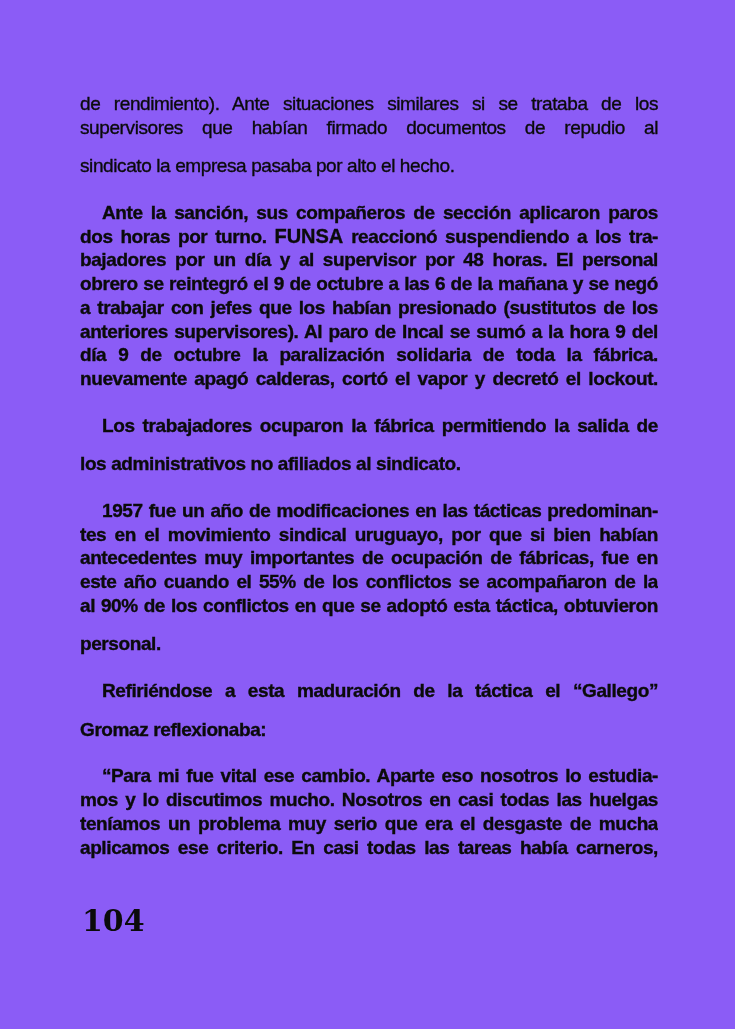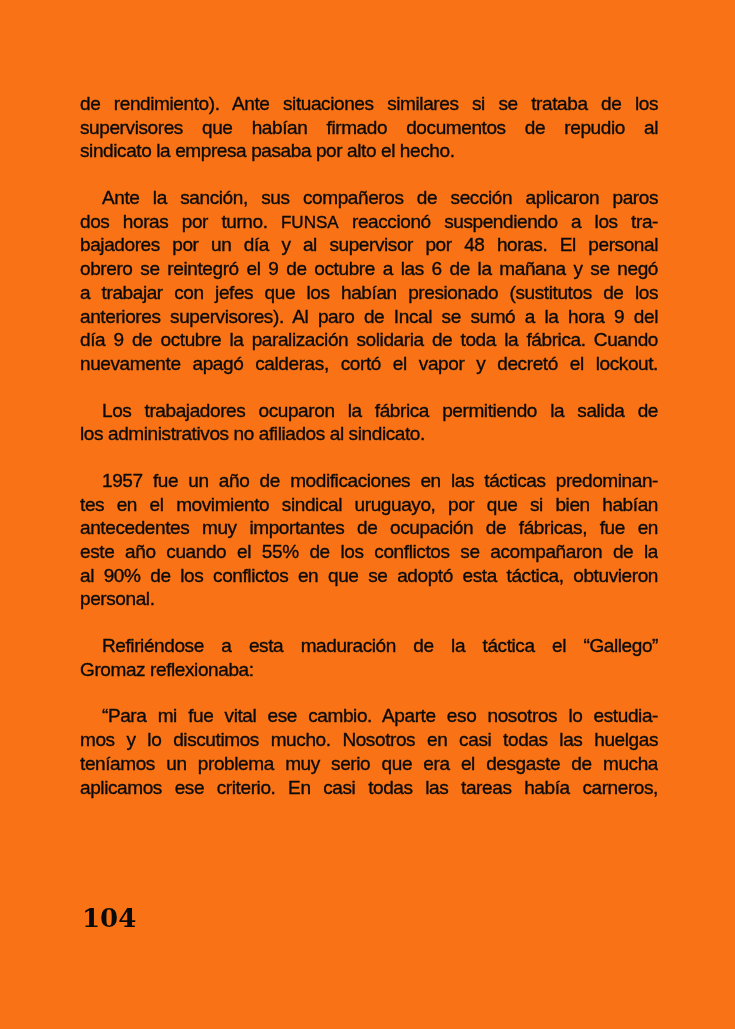--- a/index.html
+++ b/index.html
@@ -4,53 +4,53 @@
 <style>
   html, body {
     margin: 0;
     padding: 0;
     background: #ffffff;
   }
   .page {
     position: relative;
     width: 735px;
     height: 1029px;
-    background: #f97316;
+    background: #8b5cf6;
     overflow: hidden;
     font-family: "Liberation Sans", sans-serif;
   }
   .text-block {
     position: absolute;
     left: 80px;
     top: 92px;
     width: 578px;
     color: #0b0b0b;
     font-size: 19px;
     letter-spacing: -0.4px;
     -webkit-text-stroke: 0.35px #0b0b0b;
   }
   .para { margin: 0; }
-  .para + .para { margin-top: 23px; }
+  .para + .para { margin-top: 23px; font-weight: bold; }
   .line {
     height: 23.7px;
     line-height: 23.7px;
     text-align: justify;
     text-align-last: justify;
     overflow: hidden;
   }
-  .line.last { text-align-last: left; }
+  .line.last { text-align-last: left; margin-top: 15px; }
   .line.indent { text-indent: 22px; }
-  .sc { font-size: 17px; letter-spacing: 0; }
+  .sc { font-size: 20px; letter-spacing: 0; }
   .page-number {
     position: absolute;
     left: 82px;
     top: 903px;
     font-family: "DejaVu Serif", serif;
     font-weight: bold;
-    font-size: 26px;
+    font-size: 30px;
     color: #0b0b0b;
   }
 </style>
 </head>
 <body>
 
 <div class="page">
   <div class="text-block">
 
     <div class="para">

